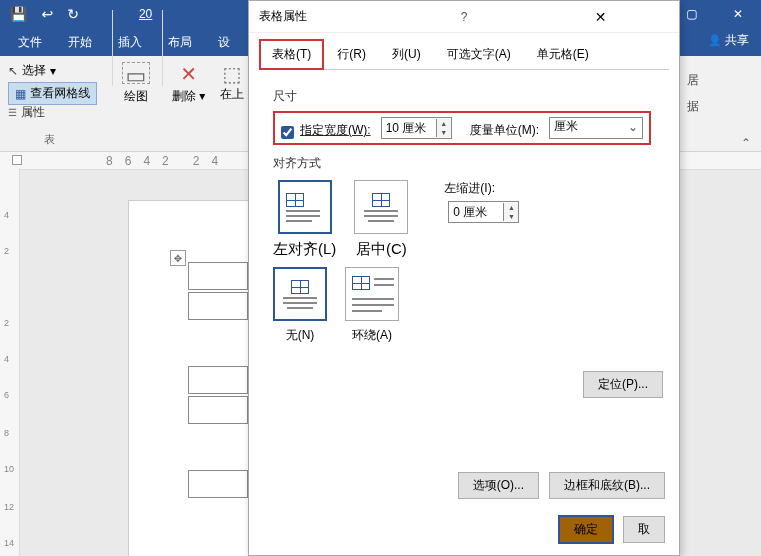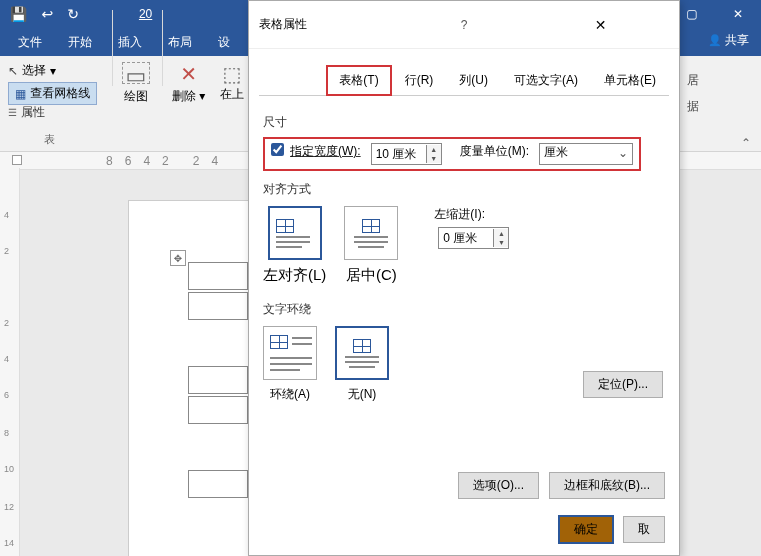--- a/index.html
+++ b/index.html
@@ -48,33 +48,33 @@
 .ruler-h .nums { position: absolute; left: 106px; top: 2px; font-size: 9px; color: #888; display: flex; gap: 12px; }
 .doc-area { position: absolute; top: 170px; left: 20px; width: 230px; bottom: 0; background: #eaeaea; }
 .page { position: absolute; top: 30px; left: 108px; width: 400px; height: 600px; background: #fff; border: 1px solid #ccc; }
 .table-move-handle { position: absolute; top: 250px; left: 170px; width: 16px; height: 16px; border: 1px solid #999; background: #fff; display: flex; align-items: center; justify-content: center; font-size: 10px; color: #666; }
 .doc-table { position: absolute; top: 260px; left: 186px; width: 64px; }
 .doc-table td { border: 1px solid #888; height: 28px; }
 .doc-table .gap-row td { border: none; height: 42px; }
 
 
 .dialog { position: absolute; top: 0; left: 248px; width: 432px; height: 556px; background: #fff; border: 1px solid #aaa; box-shadow: 2px 2px 8px rgba(0,0,0,0.2); }
-.dialog-title { height: 48px; display: flex; align-items: center; padding: 0 10px; border-bottom: 1px solid #eee; }
+.dialog-title { height: 32px; display: flex; align-items: center; padding: 0 10px; border-bottom: 1px solid #eee; }
 .dialog-title span { flex: 1; }
 .dialog-title .help { width: 30px; text-align: center; color: #555; }
 .dialog-title .close { width: 30px; text-align: center; font-size: 14px; }
 
-.dialog-tabs { display: flex; border-bottom: 1px solid #ccc; margin: 16px 10px 0; justify-content: flex-end; }
+.dialog-tabs { display: flex; border-bottom: 1px solid #ccc; margin: 6px 10px 0; }
 .dialog-tabs .tab { padding: 6px 12px; border: 1px solid transparent; border-bottom: none; cursor: pointer; }
 .dialog-tabs .tab.active { border: 1px solid #ccc; border-bottom: 1px solid #fff; margin-bottom: -1px; background: #fff; outline: 2px solid #d13438; outline-offset: -2px; }
 
-.dialog-body { padding: 10px 14px; }
+.dialog-body { padding: 10px 24px; }
 .section-title { margin: 8px 0 6px; color: #333; }
 
-.size-row { display: flex; align-items: flex-start; gap: 6px; margin: 4px 0 10px; border: 2px solid #d13438; padding: 4px 6px; width: max-content; }
+.size-row { display: flex; align-items: flex-end; gap: 6px; margin: 4px 0 10px; border: 2px solid #d13438; padding: 4px 6px; width: max-content; }
 .size-row input[type=checkbox] { width: 13px; height: 13px; accent-color: #2b579a; }
 .size-row .chk-label { text-decoration: underline; text-decoration-color: #333; }
 .spinner { display: flex; align-items: center; border: 1px solid #888; height: 22px; margin-left: 4px; }
 .spinner input { border: none; width: 54px; padding: 0 4px; height: 20px; outline: none; }
 .spinner .arrows { display: flex; flex-direction: column; border-left: 1px solid #888; }
 .spinner .arrows span { font-size: 7px; line-height: 9px; width: 14px; text-align: center; color: #555; background: #f4f4f4; }
 .unit-label { margin-left: 12px; }
 .unit-select { border: 1px solid #888; height: 22px; width: 94px; padding: 0 4px; margin-left: 4px; background: #fff; position: relative; }
 .unit-select::after { content: "⌄"; position: absolute; right: 4px; top: 2px; color: #555; }
 
@@ -279,42 +279,41 @@
         <div class="spinner">
           <input value="0 厘米" style="">
           <div class="arrows">
               <span>▲</span>
               <span>▼</span>
             </div>
         </div>
       </div>
     </div>
 
-    <div class="section-title" style="margin-top:16px">文字环绕</div>
     <div class="wrap-options">
+      <div class="wrap-opt active">
+        <div class="box">
+            <div class="tbl-ic"></div>
+            <div class="line"></div>
+            <div class="line"></div>
+            <div class="line short"></div>
+          </div>
+        <span class="caption">无(N)</span>
+      </div>
       <div class="wrap-opt">
         <div class="box around">
             <div class="tbl-ic"></div>
             <div class="tline t1"></div>
             <div class="tline t2"></div>
             <div class="tline t3"></div>
             <div class="tline t4"></div>
             <div class="tline t5"></div>
           </div>
         <span class="caption">环绕(A)</span>
       </div>
-      <div class="wrap-opt active">
-        <div class="box">
-            <div class="tbl-ic"></div>
-            <div class="line"></div>
-            <div class="line"></div>
-            <div class="line short"></div>
-          </div>
-        <span class="caption">无(N)</span>
-      </div>
     </div>
   </div>
 
   <button class="btn pos-btn">定位(P)...</button>
 
   <div class="dialog-footer2">
     <button class="btn">选项(O)...</button>
     <button class="btn">边框和底纹(B)...</button>
   </div>
   <div class="dialog-footer">

